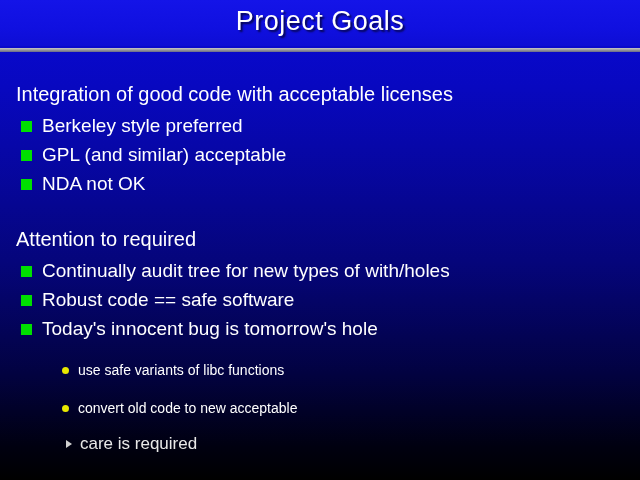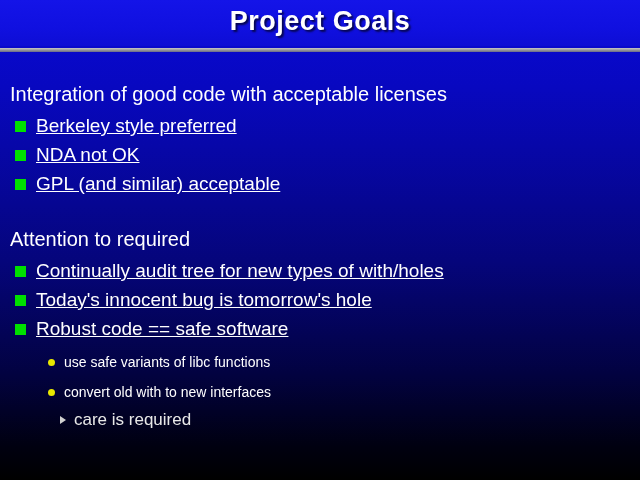--- a/index.html
+++ b/index.html
@@ -29,70 +29,69 @@
     background: linear-gradient(to bottom, #1414e8 0%, #1010e0 60%, #0d0dd4 100%);
   }
   .title-text {
     position: absolute;
     left: 0;
     top: 6px;
     width: 640px;
     text-align: center;
     color: #ffffff;
     font-size: 27px;
-    font-weight: bold;
+    font-weight: normal;
     letter-spacing: 0.5px;
     text-shadow: 2px 2px 2px rgba(0,0,0,0.65);
   }
   .title-rule {
     position: absolute;
     left: 0;
     top: 48px;
     width: 640px;
     height: 4px;
     background: linear-gradient(to bottom, #c8c8c8 0%, #9a9a9a 50%, #6a6a8a 100%);
   }
   .body {
     position: absolute;
-    left: 10px;
+    left: 16px;
     top: 80px;
     width: 620px;
   }
   .lvl1 {
     color: #ffffff;
     font-size: 20px;
     line-height: 29px;
     margin: 0 0 2px 0;
     white-space: nowrap;
   }
   .lvl2 {
     position: relative;
     color: #ffffff;
     font-size: 19px;
     line-height: 29px;
     padding-left: 26px;
     margin: 0;
     white-space: nowrap;
-    text-decoration: underline;
   }
   .lvl2 .bullet {
     position: absolute;
     left: 5px;
     top: 10px;
     width: 11px;
     height: 11px;
     background: #00e000;
   }
   .lvl3 {
     position: relative;
     color: #ffffff;
     font-size: 14px;
     line-height: 22px;
     padding-left: 46px;
-    margin: 8px;
+    margin: 16px;
     white-space: nowrap;
   }
   .lvl3 .bullet {
     position: absolute;
     left: 30px;
     top: 8px;
     width: 7px;
     height: 7px;
     border-radius: 50%;
     background: #e8e800;
@@ -132,51 +131,51 @@
   <div class="body">
 
     <p class="lvl1">Integration of good code with acceptable licenses</p>
 
     <p class="lvl2">
       <span class="bullet"></span>
       <span>Berkeley style preferred</span>
     </p>
     <p class="lvl2">
       <span class="bullet"></span>
-      <span>NDA not OK</span>
+      <span>GPL (and similar) acceptable</span>
     </p>
     <p class="lvl2">
       <span class="bullet"></span>
-      <span>GPL (and similar) acceptable</span>
+      <span>NDA not OK</span>
     </p>
 
     <div class="gap"></div>
 
     <p class="lvl1">Attention to required</p>
 
     <p class="lvl2">
       <span class="bullet"></span>
       <span>Continually audit tree for new types of with/holes</span>
     </p>
     <p class="lvl2">
       <span class="bullet"></span>
-      <span>Today's innocent bug is tomorrow's hole</span>
+      <span>Robust code == safe software</span>
     </p>
     <p class="lvl2">
       <span class="bullet"></span>
-      <span>Robust code == safe software</span>
+      <span>Today's innocent bug is tomorrow's hole</span>
     </p>
 
     <p class="lvl3">
       <span class="bullet"></span>
       <span>use safe variants of libc functions</span>
     </p>
     <p class="lvl3">
       <span class="bullet"></span>
-      <span>convert old with to new interfaces</span>
+      <span>convert old code to new acceptable</span>
     </p>
 
     <p class="lvl4">
       <span class="bullet"></span>
       <span>care is required</span>
     </p>
 
   </div>
 </div>
 

